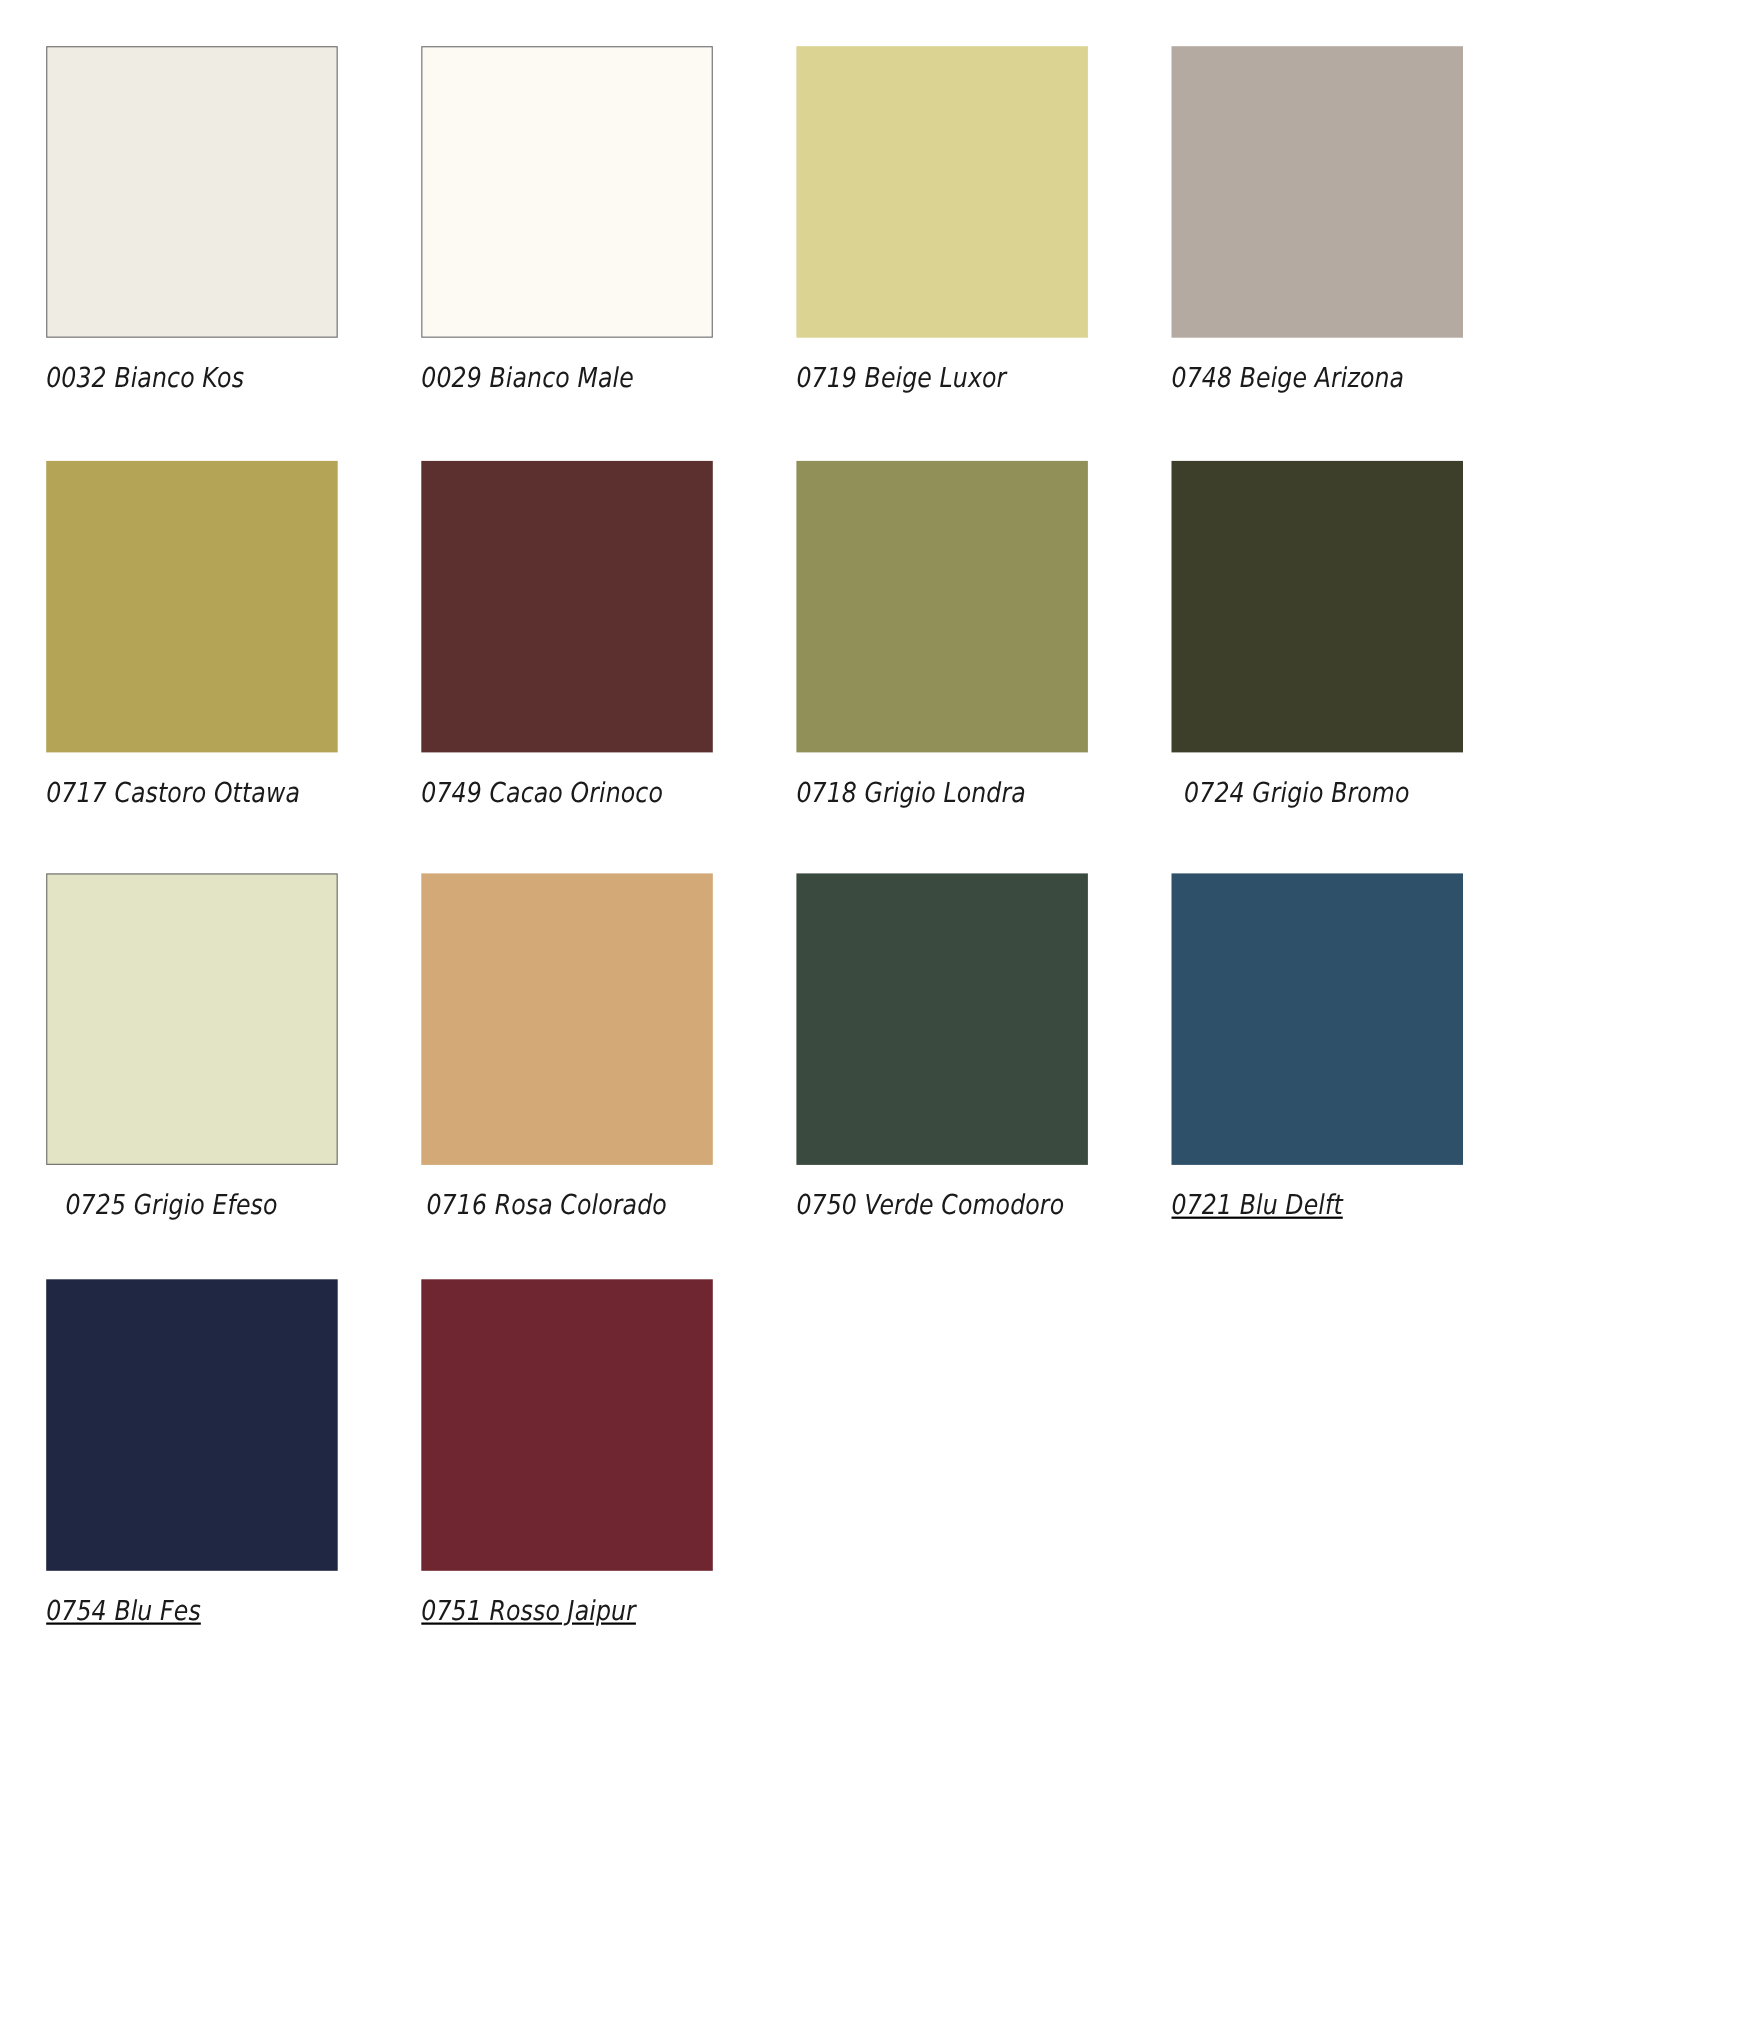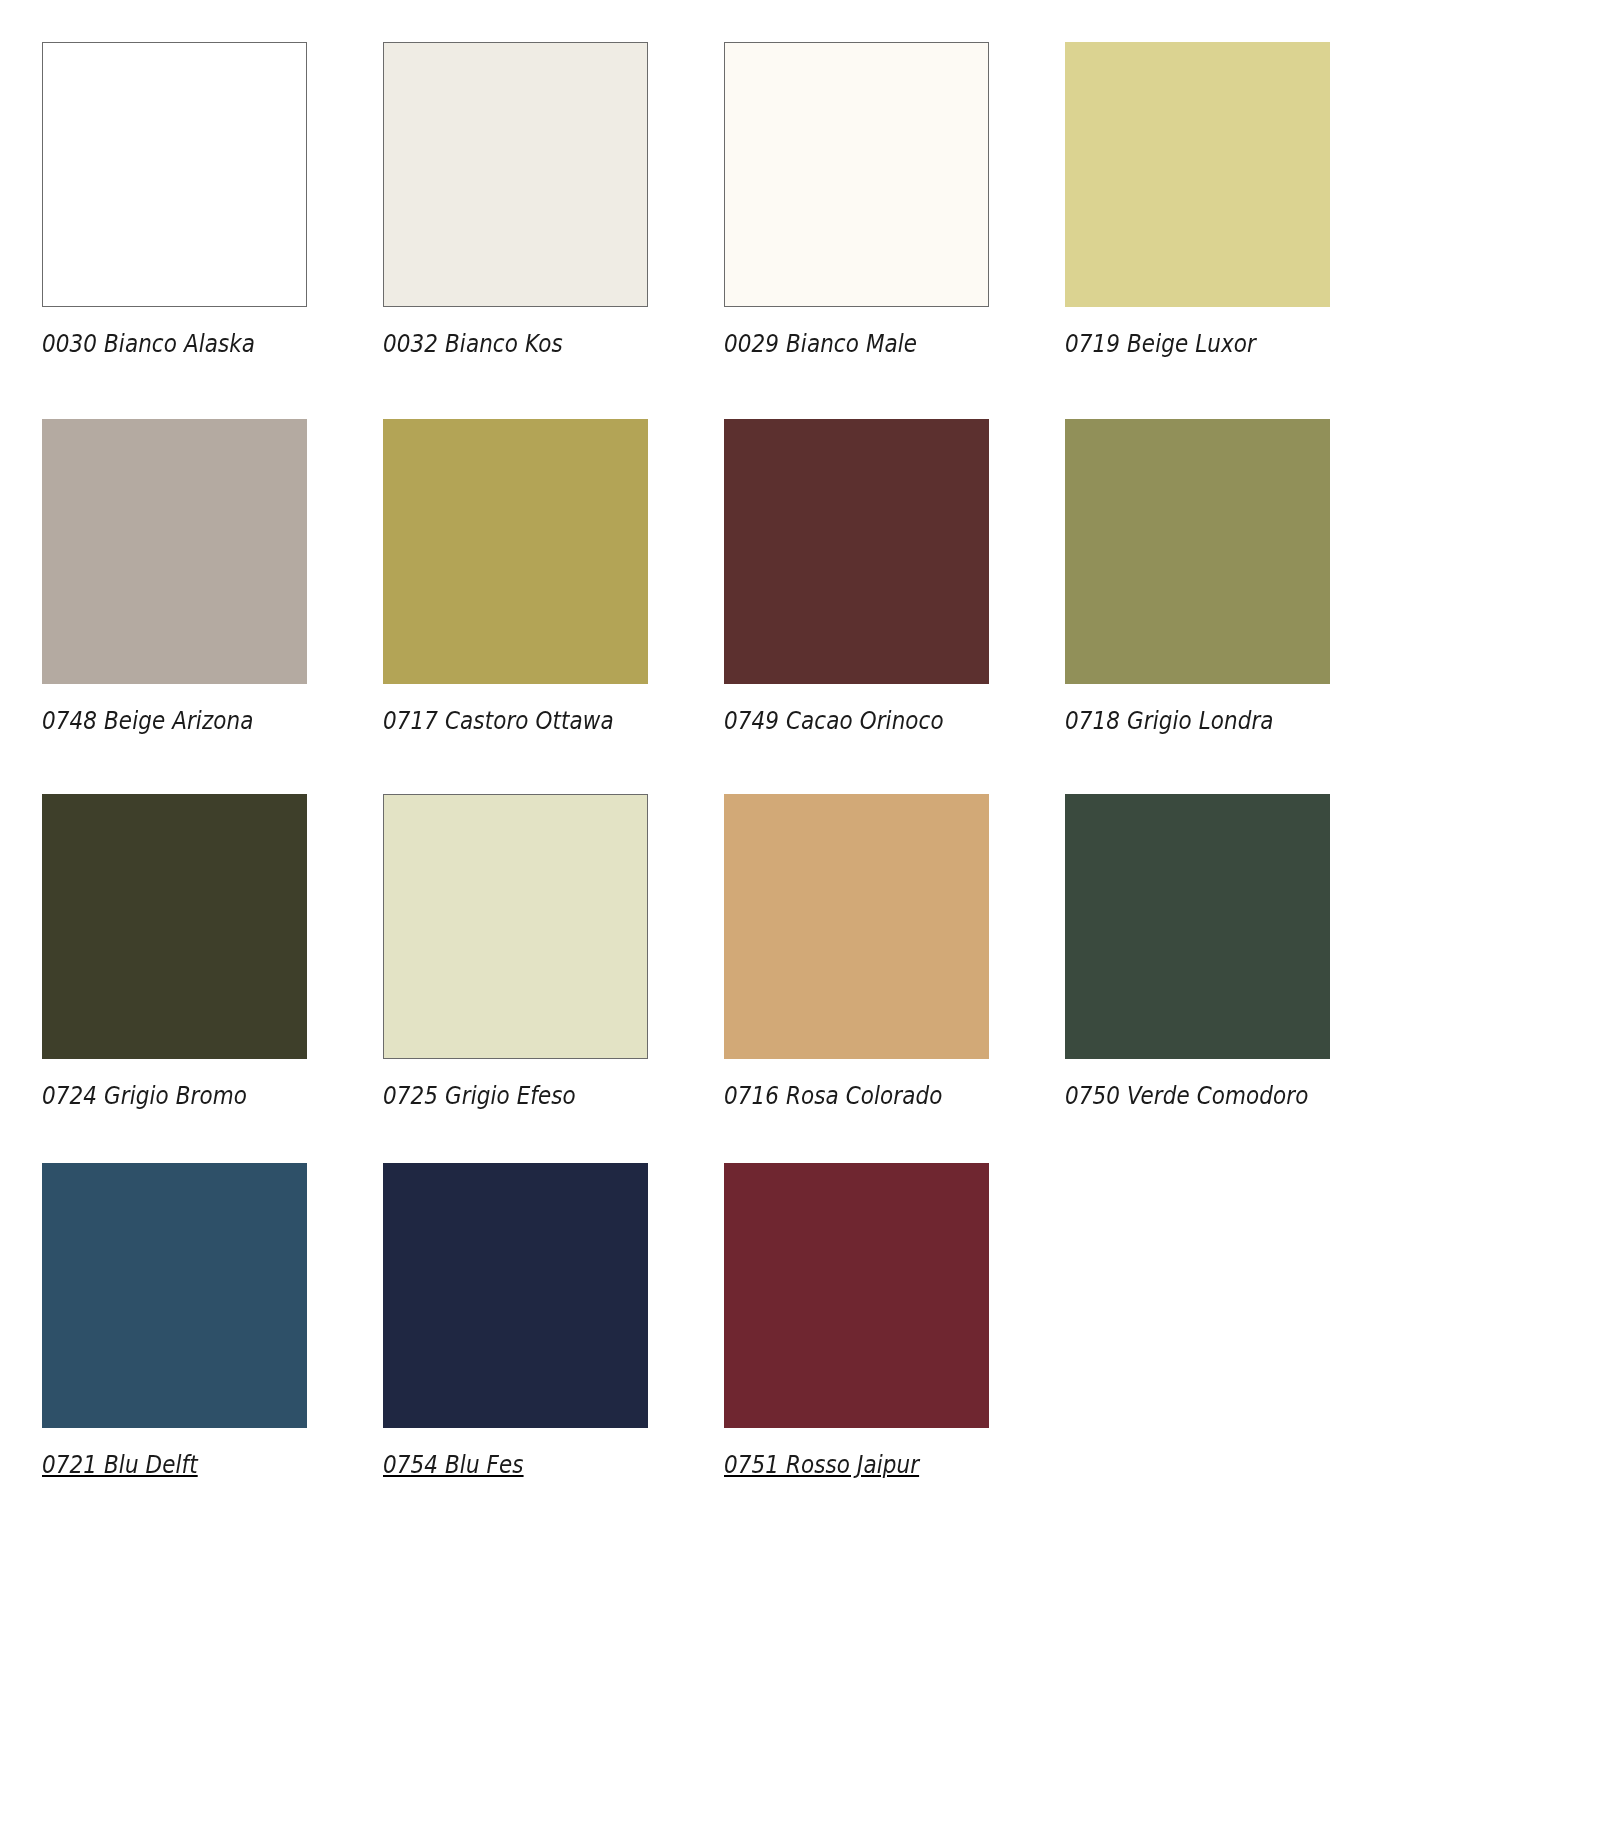--- a/index.html
+++ b/index.html
@@ -53,32 +53,28 @@
     line-height: 30px;
     letter-spacing: 0.1px;
     color: #1a1a1a;
     white-space: nowrap;
     transform: scaleX(0.86);
     transform-origin: left center;
   }
   
   .swatch-cell.row-1 { margin-bottom: 60px; }
   .swatch-cell.row-2 { }
-  .swatch-cell.row-3 { margin-bottom: 52px; }
+  .swatch-cell.row-3 { margin-bottom: 52px; text-align: center; }
   .swatch-cell.row-4 { margin-bottom: 0; text-decoration: underline; }
 </style>
 </head>
 <body>
 
 <div id="palette-page">
   <div class="swatch-grid">
-      <div class="swatch-cell row-1">
-        <div class="swatch-chip bordered" style="background-color: rgb(255, 255, 255);"></div>
-        <span class="swatch-label">0030 Bianco Alaska</span>
-      </div>
       <div class="swatch-cell row-1">
         <div class="swatch-chip bordered" style="background-color: rgb(239, 236, 228);"></div>
         <span class="swatch-label">0032 Bianco Kos</span>
       </div>
       <div class="swatch-cell row-1">
         <div class="swatch-chip bordered" style="background-color: rgb(253, 250, 244);"></div>
         <span class="swatch-label">0029 Bianco Male</span>
       </div>
       <div class="swatch-cell row-1">
         <div class="swatch-chip" style="background-color: rgb(219, 211, 145);"></div>

